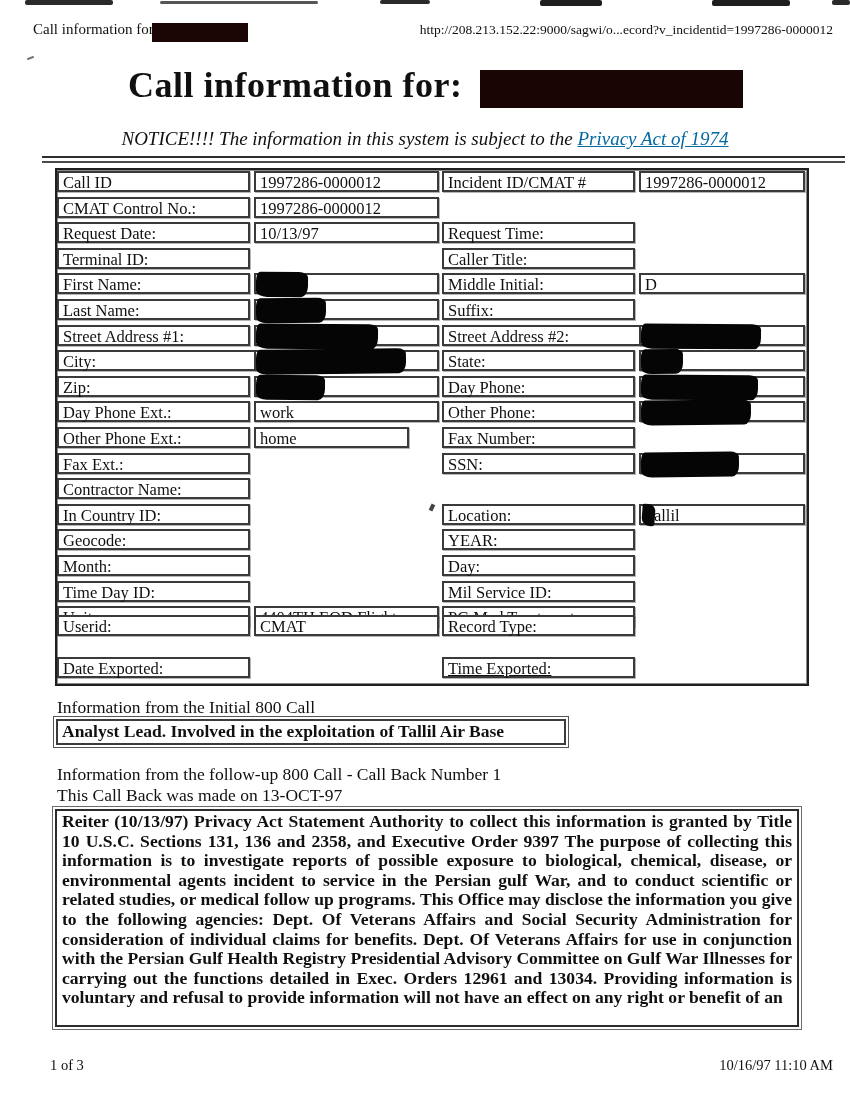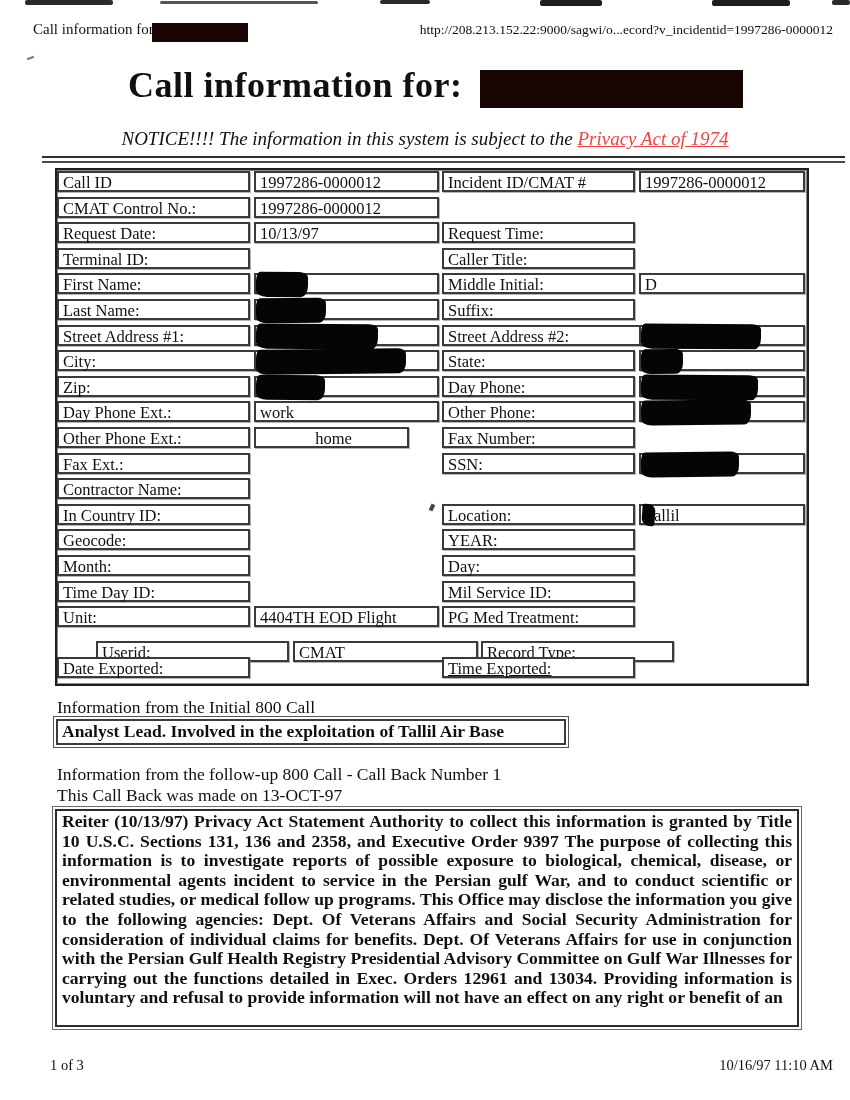--- a/index.html
+++ b/index.html
@@ -14,21 +14,21 @@
   .ph-left{left:33px;top:21px;font-size:15px;}
   .ph-blob{left:152px;top:23px;width:96px;height:19px;background:#1c0605;}
   .ph-url{right:17px;top:22px;font-size:13.5px;}
 
   
   .title{left:128px;top:64px;font-size:36px;font-weight:bold;letter-spacing:.5px;}
   .title-blob{left:480px;top:70px;width:263px;height:38px;background:#190604;}
 
   
   .notice{left:0;top:128px;width:850px;text-align:center;font-style:italic;font-size:19px;}
-  .notice a{color:#ef4444;text-decoration:underline;}
+  .notice a{color:#0369a1;text-decoration:underline;}
 
   .dbl-rule{left:42px;top:156px;width:803px;height:3px;border-top:2px solid #2e2e2e;border-bottom:2px solid #4a4a4a;background:#fff;}
 
   
   .rec-table{left:55px;top:168px;width:750px;height:514px;border:2.5px solid #1f1f1f;box-shadow:0 0 0 1px #8a8a8a inset;}
   .row{position:absolute;left:0;width:100%;height:26px;}
   .cell{position:absolute;top:1px;height:21px;border:2px solid #3a3a3a;background:#fff;
         font-size:16.5px;line-height:20px;padding:0 0 0 4px;box-sizing:border-box;white-space:nowrap;overflow:visible;
         box-shadow:1px 1px 0 rgba(120,120,120,.55);}
   .redact{position:absolute;left:0;top:-3px;height:25px;background:#050505;
@@ -141,21 +141,21 @@
     <div class="row" style="top: 230.4px;">
       <div class="cell" style="left: 0px; width: 193px;"><span>Day Phone Ext.:</span></div>
       <div class="cell" style="left: 197px; width: 185px;"><span>work</span></div>
       <div class="cell" style="left: 385px; width: 193px;"><span>Other Phone:</span></div>
       <div class="cell" style="left: 582px; width: 166px;">
         <div class="redact" style="width: 110px; transform: rotate(-0.6deg);"></div>
       </div>
     </div>
     <div class="row" style="top: 256px;">
       <div class="cell" style="left: 0px; width: 193px;"><span>Other Phone Ext.:</span></div>
-      <div class="cell" style="left: 197px; width: 155px; text-align: center;"><span>home</span></div>
+      <div class="cell" style="left: 197px; width: 155px;"><span>home</span></div>
       <div class="cell" style="left: 385px; width: 193px;"><span>Fax Number:</span></div>
     </div>
     <div class="row" style="top: 281.6px;">
       <div class="cell" style="left: 0px; width: 193px;"><span>Fax Ext.:</span></div>
       <div class="cell" style="left: 385px; width: 193px;"><span>SSN:</span></div>
       <div class="cell" style="left: 582px; width: 166px;">
         <div class="redact" style="width: 98px; transform: rotate(-0.6deg);"></div>
       </div>
     </div>
     <div class="row" style="top: 307.2px;">
@@ -176,21 +176,21 @@
     </div>
     <div class="row" style="top: 409.6px;">
       <div class="cell" style="left: 0px; width: 193px;"><span>Time Day ID:</span></div>
       <div class="cell" style="left: 385px; width: 193px;"><span>Mil Service ID:</span></div>
     </div>
     <div class="row" style="top: 435.2px;">
       <div class="cell" style="left: 0px; width: 193px;"><span>Unit:</span></div>
       <div class="cell" style="left: 197px; width: 185px;"><span>4404TH EOD Flight</span></div>
       <div class="cell" style="left: 385px; width: 193px;"><span>PG Med Treatment:</span></div>
     </div>
-    <div class="row" style="top: 470px; margin-left: 39px;">
+    <div class="row" style="top: 444px;">
       <div class="cell" style="left: 0px; width: 193px;"><span>Userid:</span></div>
       <div class="cell" style="left: 197px; width: 185px;"><span>CMAT</span></div>
       <div class="cell" style="left: 385px; width: 193px;"><span>Record Type:</span></div>
     </div>
     <div class="row" style="top: 486.4px;">
       <div class="cell" style="left: 0px; width: 193px;"><span>Date Exported:</span></div>
       <div class="cell" style="left: 385px; width: 193px; text-decoration: underline;"><span>Time Exported:</span></div>
     </div>
   </div>
 

